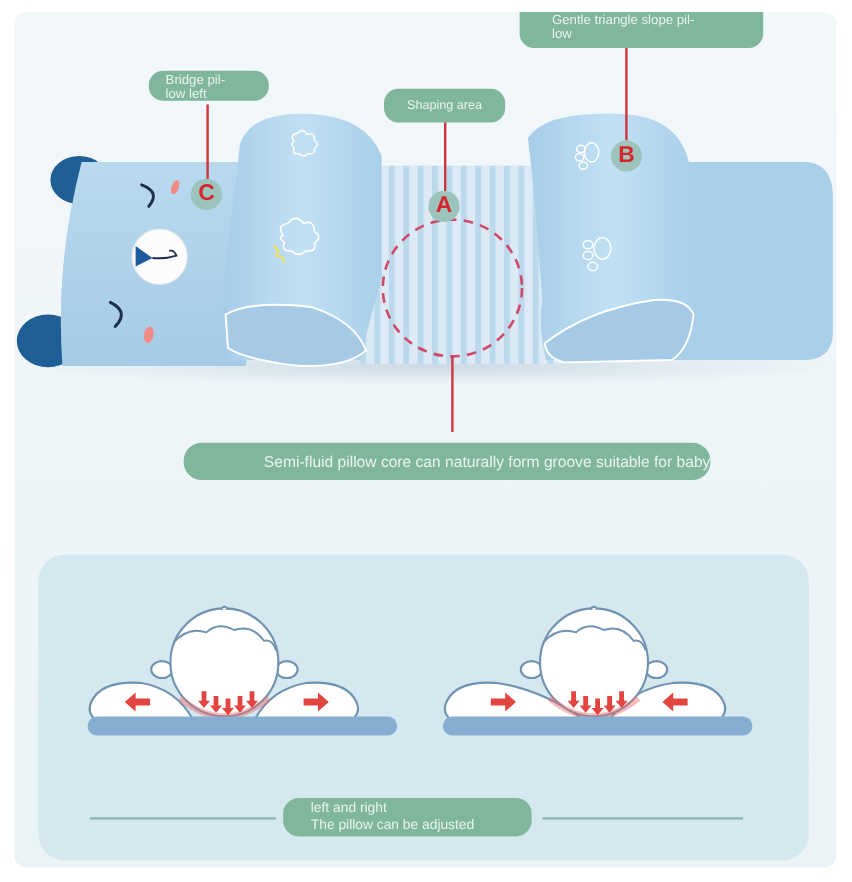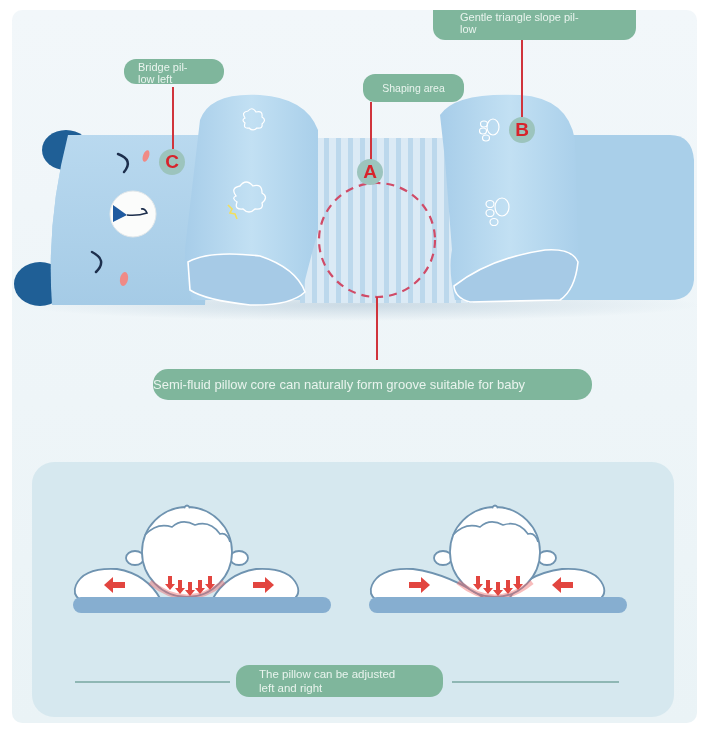--- a/index.html
+++ b/index.html
@@ -90,34 +90,34 @@
     <line x1="377" y1="297" x2="377" y2="360" stroke="#d0343c" stroke-width="2"></line>
   </svg>
 
   <div class="pill" style="left:112px; top:49px; width:100px; height:25px; padding:2px 0 0 14px;">
     <div>Bridge pil-</div>
     <div>low left</div>
   </div>
   <div class="leader" style="left:160px; top:77px; height:62px;"></div>
   <div class="marker" style="left:147px; top:139px;">C</div>
 
-  <div class="pill small" style="left:308px; top:64px; width:101px; height:28px; line-height:28px; text-align:center;margin-left:43px;">
+  <div class="pill small" style="left:308px; top:64px; width:101px; height:28px; line-height:28px; text-align:center;">
     <span>Shaping area</span>
   </div>
   <div class="leader" style="left:358px; top:92px; height:58px;"></div>
   <div class="marker" style="left:345px; top:149px;">A</div>
 
   <div class="pill" style="left:421px; top:0px; width:203px; height:30px; padding:1px 0 0 27px; border-radius:0 0 12px 12px;">
     <div>Gentle triangle slope pil-</div>
     <div>low</div>
   </div>
   <div class="leader" style="left:509px; top:30px; height:77px;"></div>
   <div class="marker" style="left:497px; top:107px;">B</div>
 
-  <div class="pill" style="left:141px; top:359px; width:439px; height:31px; line-height:31px; text-align:left; font-size:13px; border-radius:15px;">
+  <div class="pill" style="left:141px; top:359px; width:439px; height:31px; line-height:31px; text-align:right; font-size:13px; border-radius:15px;">
     <span>Semi-fluid pillow core can naturally form groove suitable for baby</span>
   </div>
 
   <div class="panel">
     <svg width="642" height="255" viewBox="0 0 642 255">
       <g>
 
         <path d="M44 123 Q52 105 85 107 Q115 112 129 138 L48 138 Q40 132 44 123 Z" fill="#ffffff" stroke="#6f93b0" stroke-width="1.8"></path>
         <path d="M265 123 Q257 105 224 107 Q194 112 180 138 L261 138 Q269 132 265 123 Z" fill="#ffffff" stroke="#6f93b0" stroke-width="1.8"></path>
 
@@ -160,17 +160,17 @@
         </g>
         <path d="M398 123 l-9 -8 l0 5 l-12 0 l0 6 l12 0 l0 5 z" fill="#e2453f"></path>
         <path d="M520 123 l9 -8 l0 5 l12 0 l0 6 l-12 0 l0 5 z" fill="#e2453f"></path>
         <rect x="337" y="135" width="258" height="16" rx="8" fill="#86aed0"></rect>
       </g>
     </svg>
 
     <div class="hline" style="left:43px; top:219px; width:155px;"></div>
     <div class="hline" style="left:420px; top:219px; width:167px;"></div>
     <div class="pill" style="left:204px; top:203px; width:207px; height:32px; padding:2px 0 0 23px; font-size:11.5px; line-height:14px; border-radius:13px;">
+      <div>left and right</div>
       <div>The pillow can be adjusted</div>
-      <div>left and right</div>
     </div>
   </div>
 </div>
 
 </body></html>

